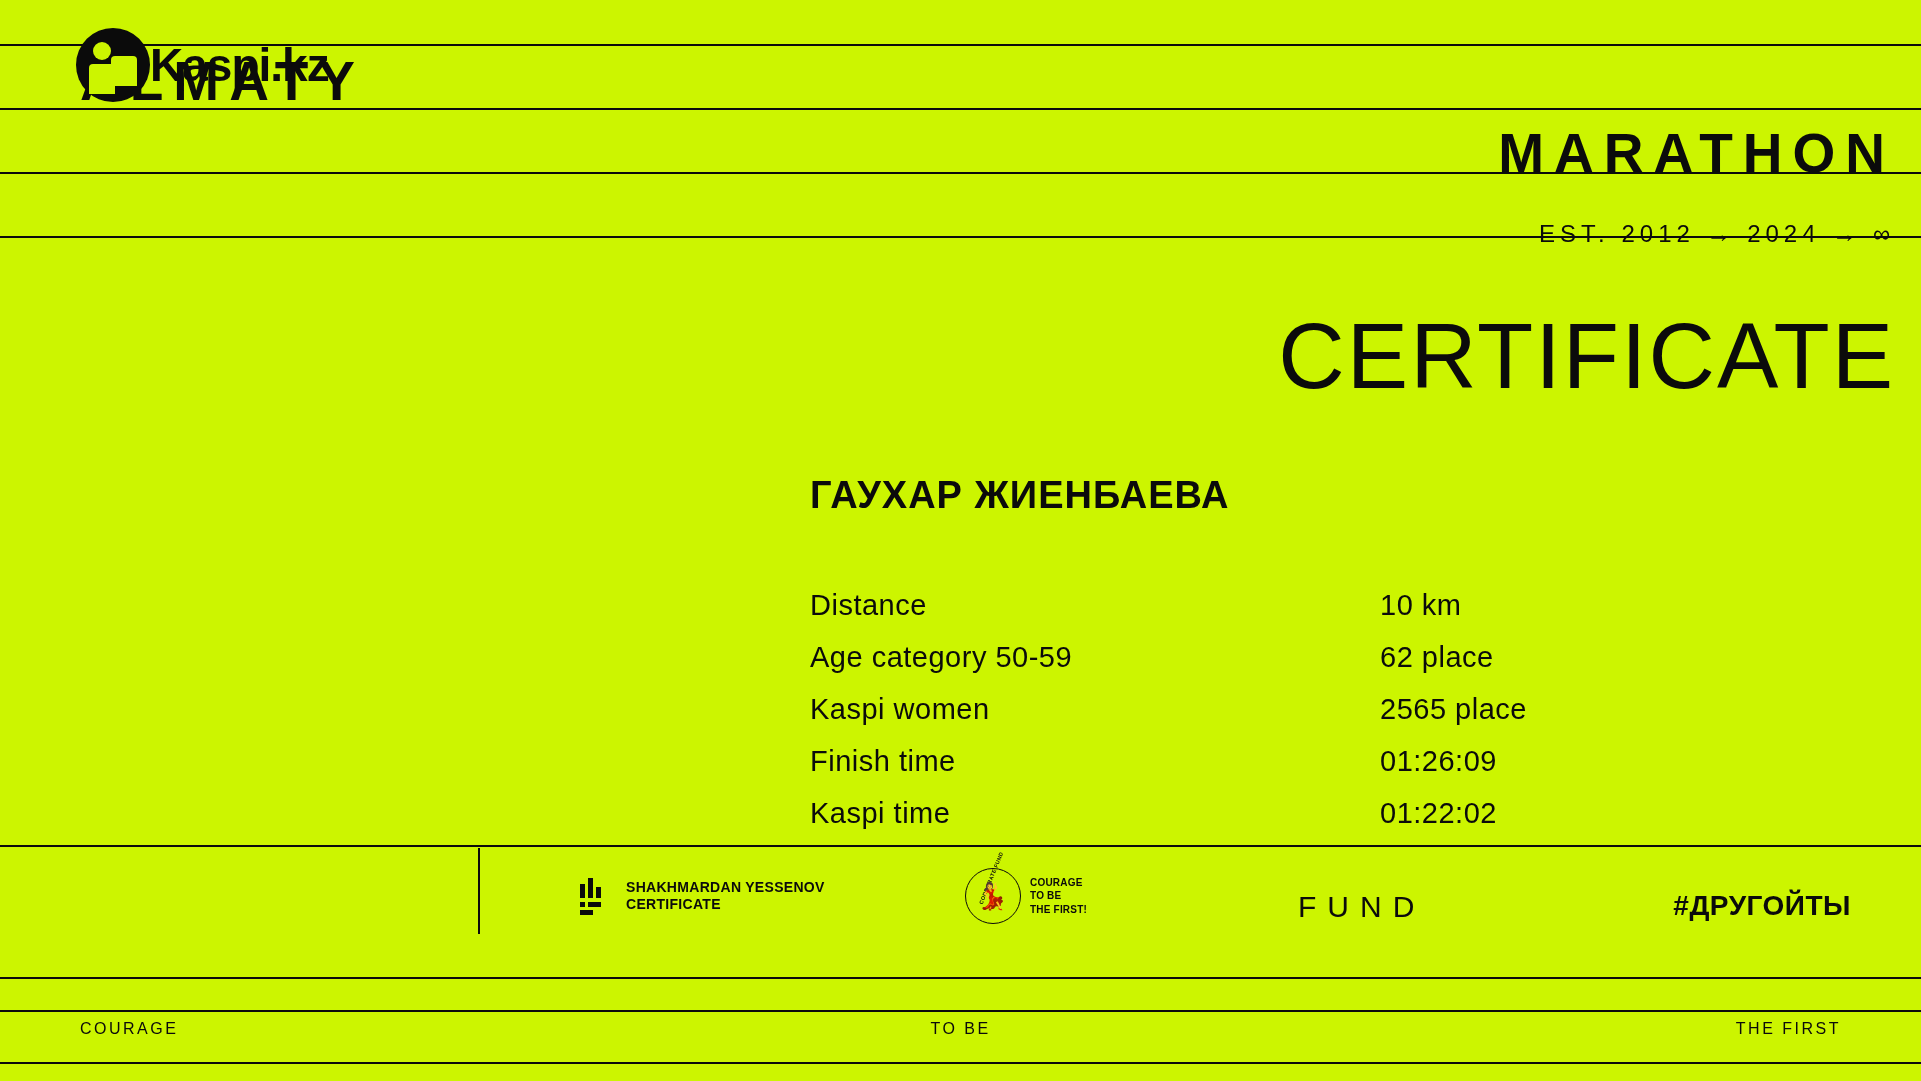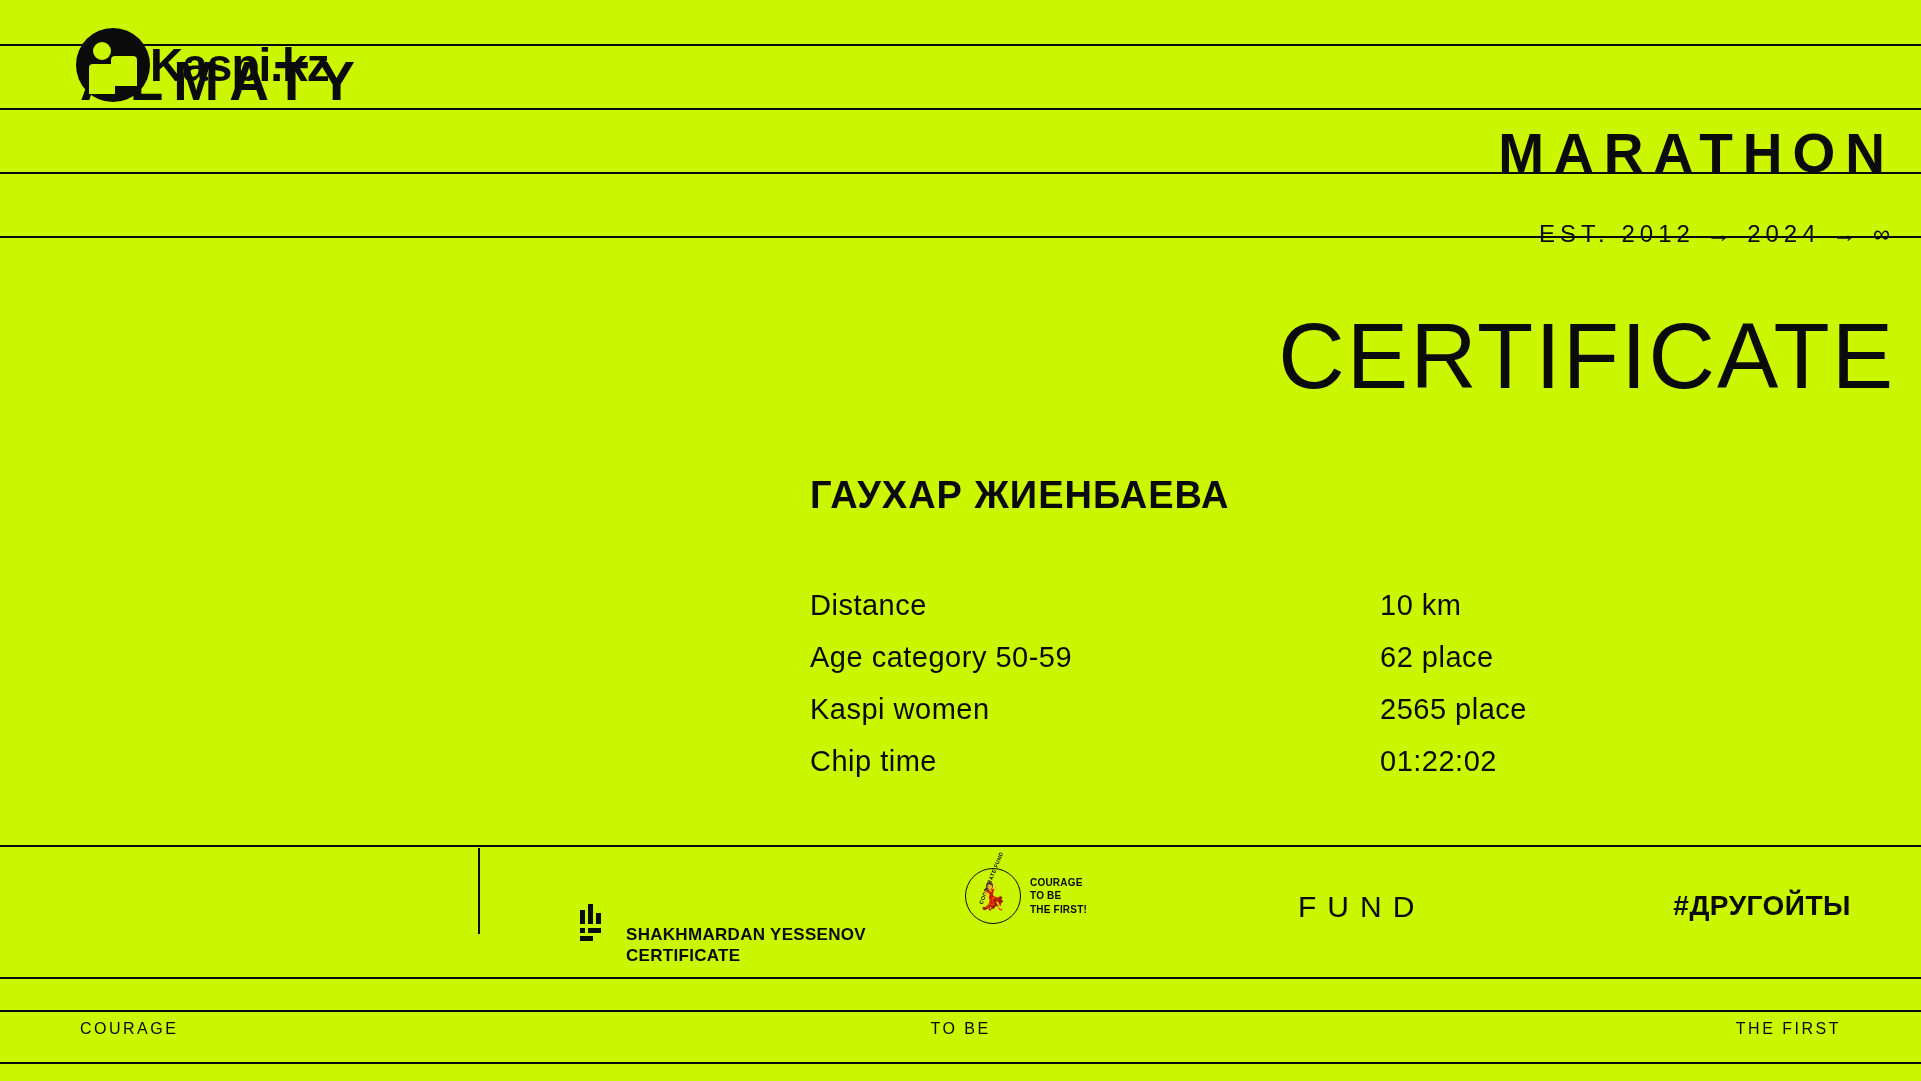--- a/index.html
+++ b/index.html
@@ -176,25 +176,24 @@
     width: 34px;
     height: 36px;
     position: relative;
   }
   .yess-bars i {
     position: absolute;
     background: #0b0b0b;
     display: block;
   }
   .yess-text {
-    font-size: 17px;
+    font-size: 14px;
     font-weight: 700;
     line-height: 1.25;
     letter-spacing: 0.3px;
-    margin-top: 46px;
   }
 
   .sp-corporate {
     position: absolute;
     left: 965px;
     top: 868px;
     display: flex;
     align-items: center;
     gap: 9px;
   }
@@ -295,21 +294,25 @@
     </div>
     <div class="res-row">
       <div class="res-label">Age category 50-59</div>
       <div class="res-value">62 place</div>
     </div>
     <div class="res-row">
       <div class="res-label">Kaspi women</div>
       <div class="res-value">2565 place</div>
     </div>
     <div class="res-row">
-      <div class="res-label">Chip time</div>
+      <div class="res-label">Finish time</div>
+      <div class="res-value">01:26:09</div>
+    </div>
+    <div class="res-row">
+      <div class="res-label">Kaspi time</div>
       <div class="res-value">01:22:02</div>
     </div>
   </div>
 
   <div class="sponsors"></div>
 
   <div class="sp-kaspi">
     <div class="kaspi-mark"></div>
     <div class="kaspi-word">Kaspi.kz</div>
   </div>

